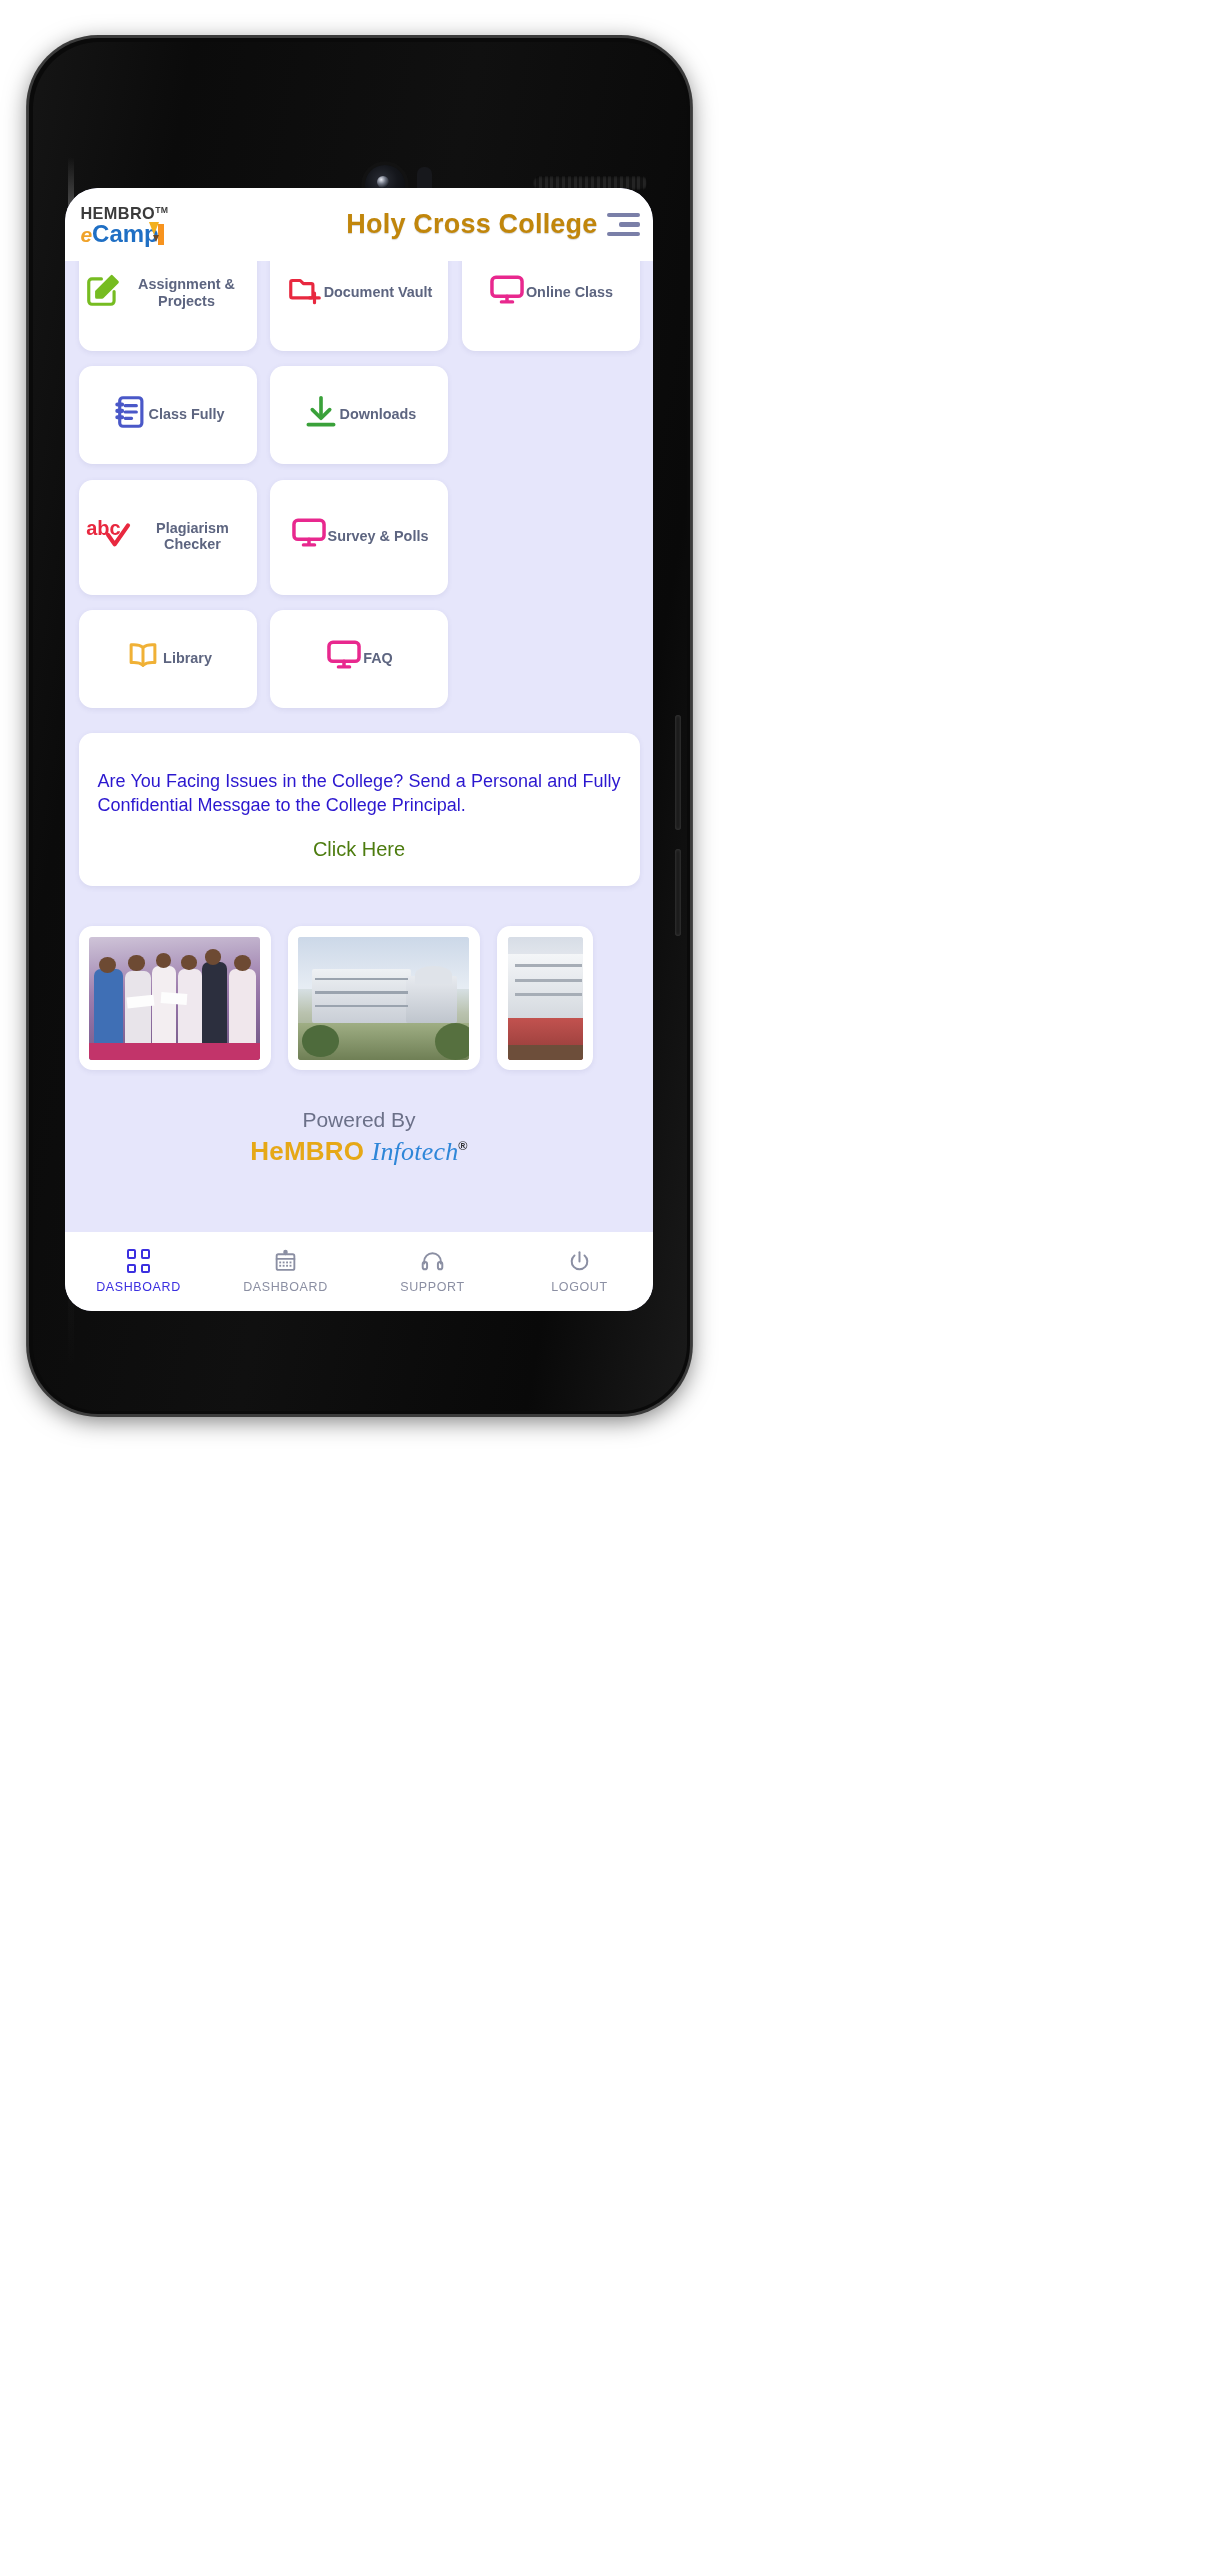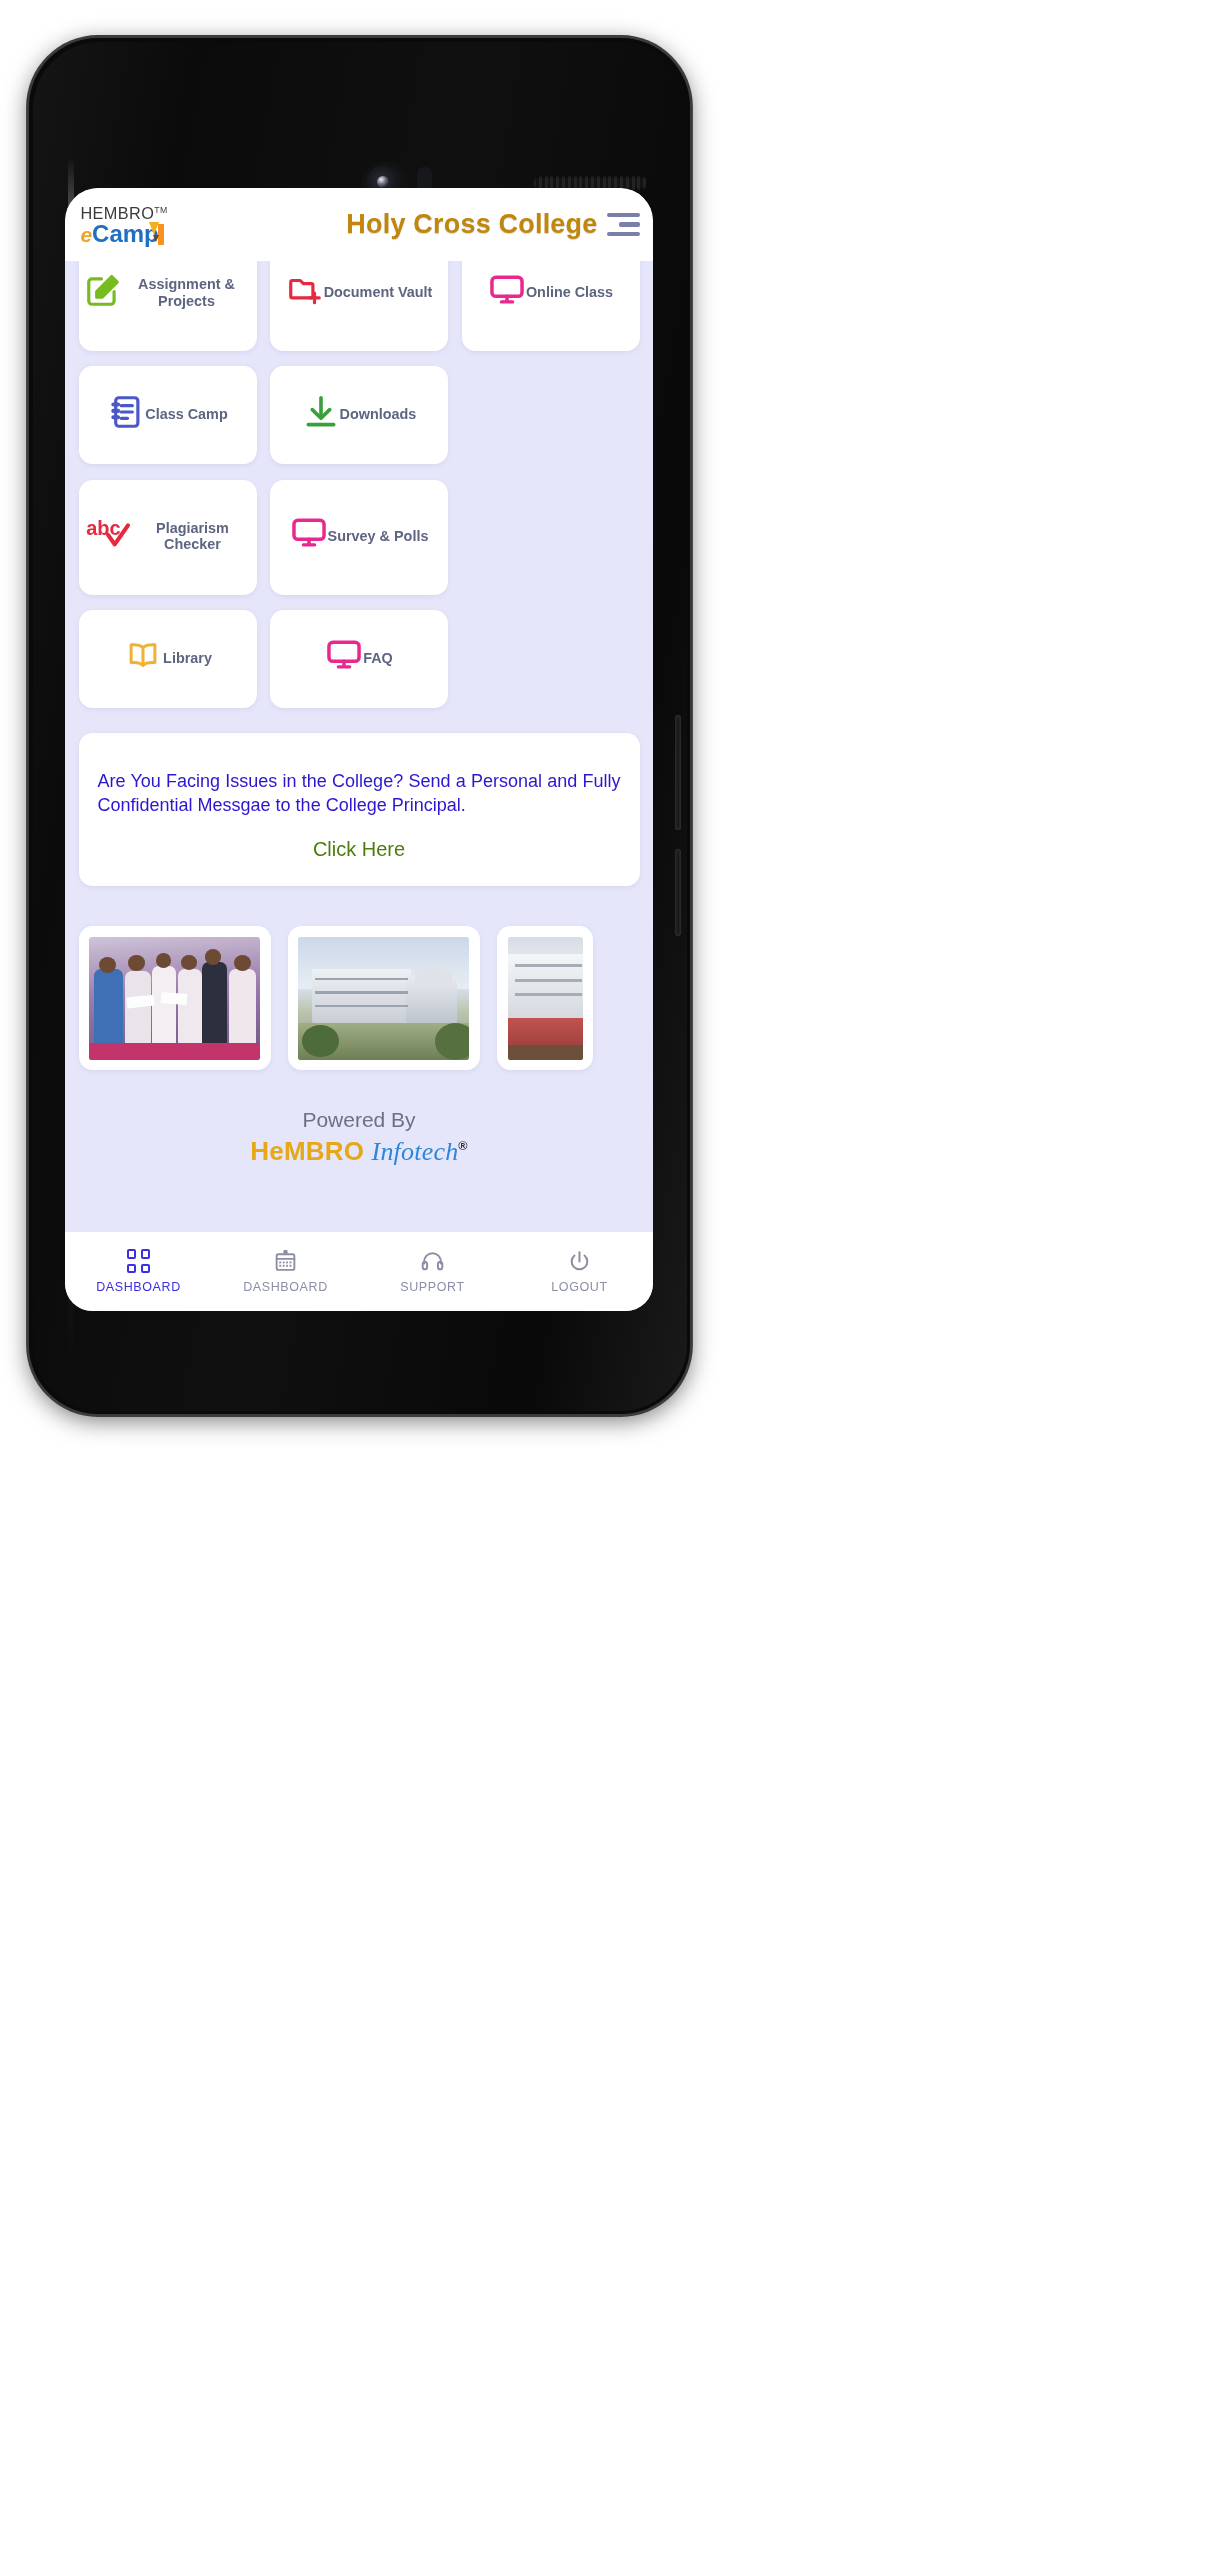--- a/index.html
+++ b/index.html
@@ -62,21 +62,21 @@
   }
 
   
   .app-header{
     position:absolute; left:0; top:0; width:588px; height:73px;
     background:#ffffff; display:flex; align-items:center;
     padding:0 13.5px 0 15.4px; z-index:6;
     border-radius:33px 33px 0 0;
   }
   .logo-wrap{ width:106px; flex:0 0 106px; position:relative; padding-top:1.9px;}
-  .logo-top{ font-size:16.3px; letter-spacing:0.4px; color:#3b3b3b; font-weight:400; line-height:1; }
+  .logo-top{ font-size:16.3px; letter-spacing:0.4px; color:#3b3b3b; font-weight:700; line-height:1; }
   .logo-tm{ font-size:8.7px; vertical-align:super; color:#3b3b3b; }
   .logo-bot{ font-size:24px; font-weight:bold; line-height:1; margin-top:1px; position:relative; }
   .logo-e{ color:#f0a32a; font-style:italic; font-size:21px; }
   .logo-camp{ color:#1f6fc4; }
   .logo-p-bar{ display:inline-block; width:6.7px; height:21px; background:#f7931e; vertical-align:-2.9px; margin-left:-1px;}
   .pencil{
     position:absolute; left:69px; top:19px; width:0; height:0;
     border-left:5.8px solid transparent; border-right:5.8px solid transparent;
     border-top:13.5px solid #f2b01e;
   }
@@ -240,21 +240,21 @@
 
       <div class="tile-grid" style="margin-top:15.4px">
         <div class="tile">
           <div class="tile-ico">
             <svg width="38" height="38" viewBox="0 0 24 24" fill="none" stroke="#4a58c8" stroke-width="2" stroke-linecap="round" stroke-linejoin="round">
               <rect x="5.5" y="3" width="14" height="18" rx="2"></rect>
               <path d="M9 8h7M9 12h7M9 16h4"></path>
               <path d="M4 7.3h3M4 11.3h3M4 15.3h3" stroke-width="2.6"></path>
             </svg>
           </div>
-          <div class="tile-lbl">Class Camp</div>
+          <div class="tile-lbl">Class Fully</div>
         </div>
 
 
         <div class="tile">
           <div class="tile-ico">
             <svg width="38" height="38" viewBox="0 0 24 24" fill="none" stroke="#3aa13a" stroke-width="2.3" stroke-linecap="round" stroke-linejoin="round">
               <path d="M12 3v12"></path>
                 <path d="M6.5 10.5 12 16l5.5-5.5"></path>
                 <path d="M4 20h16"></path>
             </svg>

